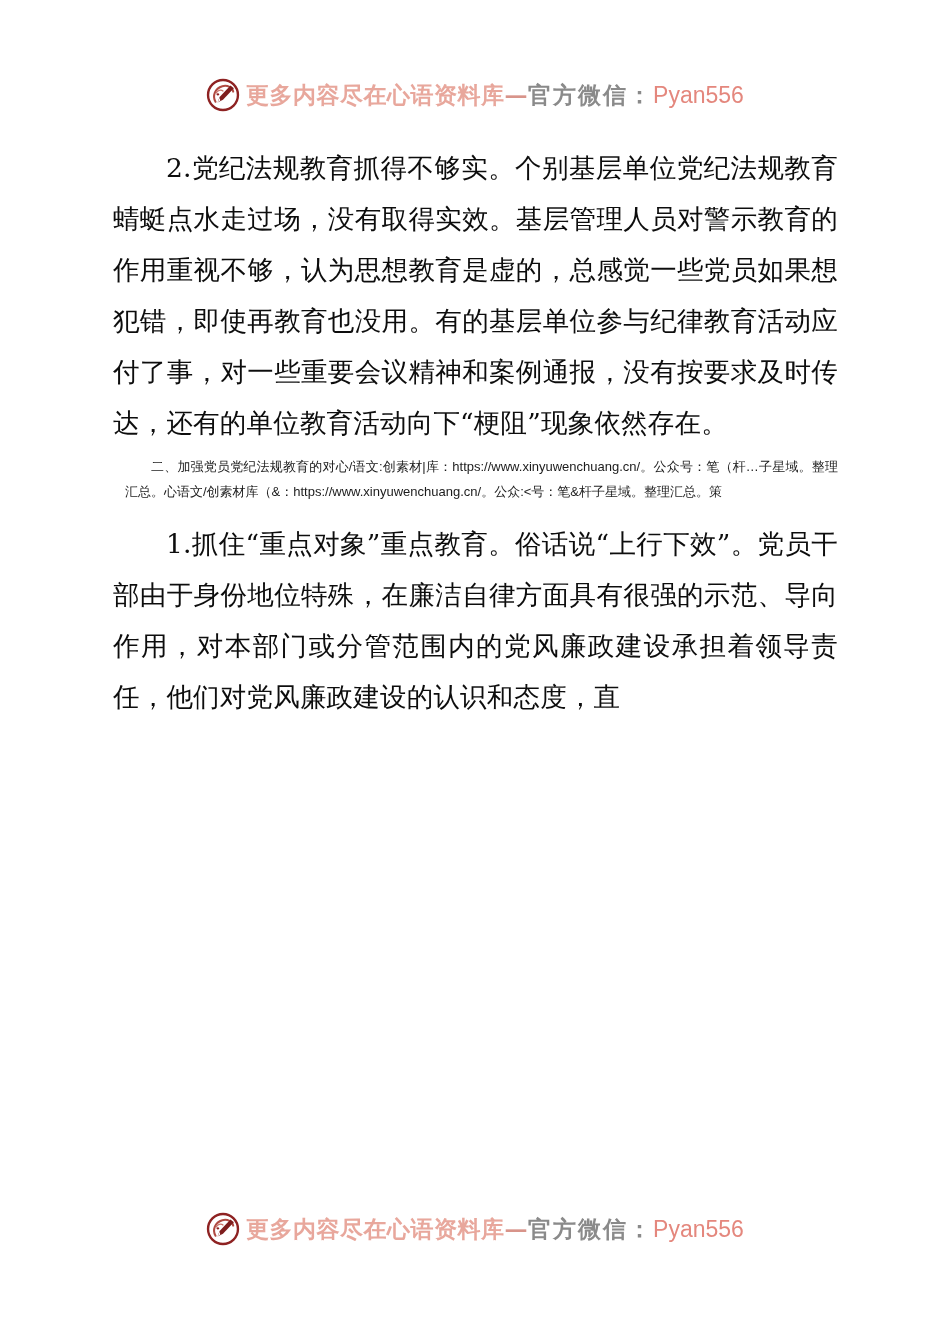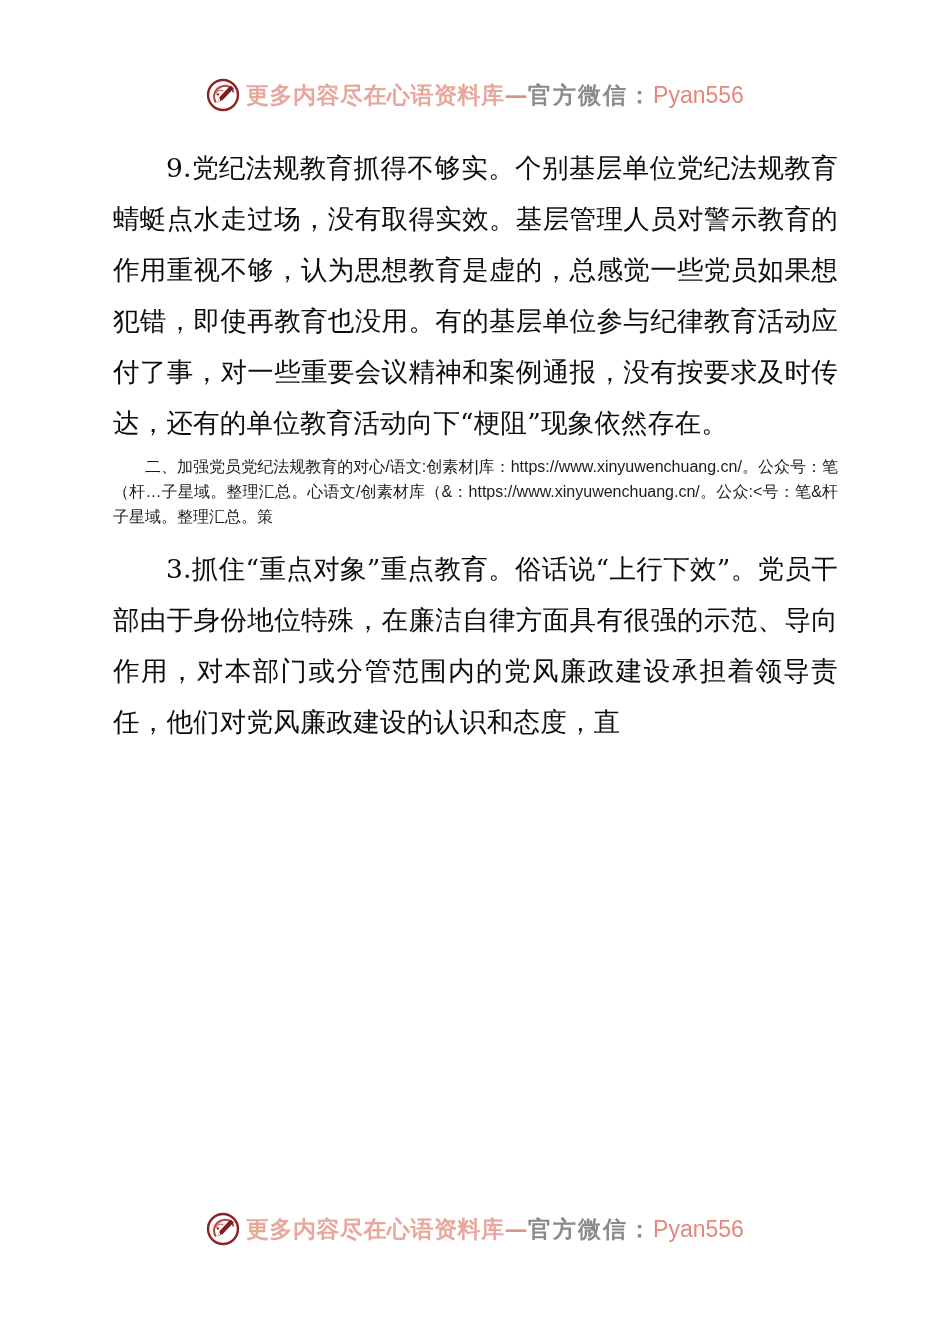--- a/index.html
+++ b/index.html
@@ -72,23 +72,23 @@
     text-align: justify;
     text-justify: inter-ideograph;
     text-indent: 2em;
     letter-spacing: 0.2px;
   }
 
   p.para + p.para { margin-top: 0px; }
 
   
   .inline-note {
-    margin: 6px 0 4px 0;
+    margin: 6px 0 4px 12px;
     font-family: "Liberation Sans", "DejaVu Sans", sans-serif;
-    font-size: 16px;
+    font-size: 13px;
     line-height: 25px;
     color: #1b1b1b;
     text-align: justify;
     text-justify: inter-ideograph;
     text-indent: 2em;
     letter-spacing: 0px;
     word-break: break-all;
   }
 
   .spacer-after-note { height: 10px; }
@@ -105,28 +105,28 @@
       <path d="M72 22 L40 56 L34 72 L50 64 L82 30 Z" fill="#7e1d1d"></path>
       <path d="M34 72 L42 66 L40 58 Z" fill="#ffffff"></path>
       <path d="M30 44 C34 36 44 33 50 38" fill="none" stroke="#c9766c" stroke-width="4" stroke-linecap="round"></path>
       <circle cx="35" cy="48" r="3.5" fill="#8e2222"></circle>
     </svg>
     <span class="banner-text"><span class="bt-lib">更多内容尽在心语资料库</span><span class="bt-dash">—</span><span class="bt-wx">官方微信：</span><span class="bt-id">Pyan556</span></span>
   </div>
 
   <div class="body-area">
 
-    <p class="para">9.党纪法规教育抓得不够实。个别基层单位党纪法规教育蜻蜓点水走过场，没有取得实效。基层管理人员对警示教育的作用重视不够，认为思想教育是虚的，总感觉一些党员如果想犯错，即使再教育也没用。有的基层单位参与纪律教育活动应付了事，对一些重要会议精神和案例通报，没有按要求及时传达，还有的单位教育活动向下“梗阻”现象依然存在。</p>
+    <p class="para">2.党纪法规教育抓得不够实。个别基层单位党纪法规教育蜻蜓点水走过场，没有取得实效。基层管理人员对警示教育的作用重视不够，认为思想教育是虚的，总感觉一些党员如果想犯错，即使再教育也没用。有的基层单位参与纪律教育活动应付了事，对一些重要会议精神和案例通报，没有按要求及时传达，还有的单位教育活动向下“梗阻”现象依然存在。</p>
 
 
     <p class="inline-note">二、加强党员党纪法规教育的对心/语文:创素材|库：https://www.xinyuwenchuang.cn/。公众号：笔（杆…子星域。整理汇总。心语文/创素材库（&amp;：https://www.xinyuwenchuang.cn/。公众:&lt;号：笔&amp;杆子星域。整理汇总。策</p>
 
     <div class="spacer-after-note"></div>
 
-    <p class="para">3.抓住“重点对象”重点教育。俗话说“上行下效”。党员干部由于身份地位特殊，在廉洁自律方面具有很强的示范、导向作用，对本部门或分管范围内的党风廉政建设承担着领导责任，他们对党风廉政建设的认识和态度，直</p>
+    <p class="para">1.抓住“重点对象”重点教育。俗话说“上行下效”。党员干部由于身份地位特殊，在廉洁自律方面具有很强的示范、导向作用，对本部门或分管范围内的党风廉政建设承担着领导责任，他们对党风廉政建设的认识和态度，直</p>
 
   </div>
 
   <div class="banner banner-footer">
     <svg class="logo-mark" viewBox="0 0 100 100">
       <circle cx="50" cy="50" r="44" fill="none" stroke="#8e2222" stroke-width="7"></circle>
       <path d="M28 70 C18 54 26 30 48 24 C64 20 78 28 80 40" fill="none" stroke="#b04a42" stroke-width="6" stroke-linecap="round"></path>
       <path d="M72 22 L40 56 L34 72 L50 64 L82 30 Z" fill="#7e1d1d"></path>
       <path d="M34 72 L42 66 L40 58 Z" fill="#ffffff"></path>
       <path d="M30 44 C34 36 44 33 50 38" fill="none" stroke="#c9766c" stroke-width="4" stroke-linecap="round"></path>

